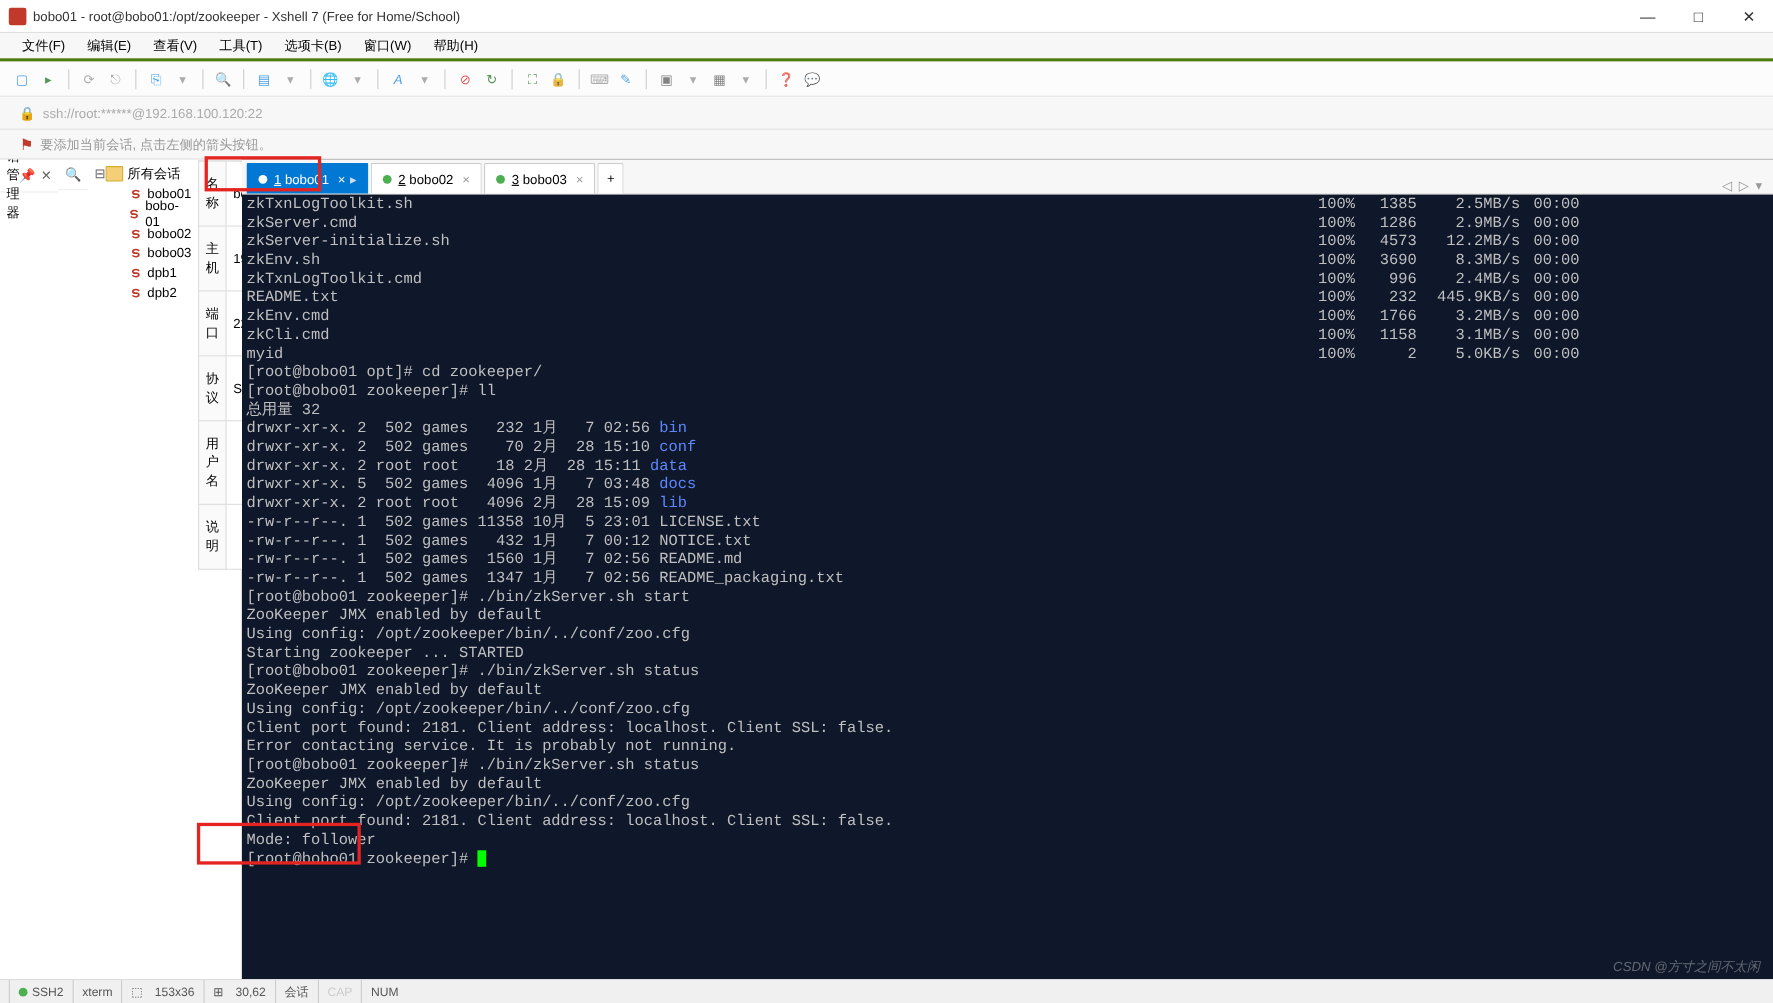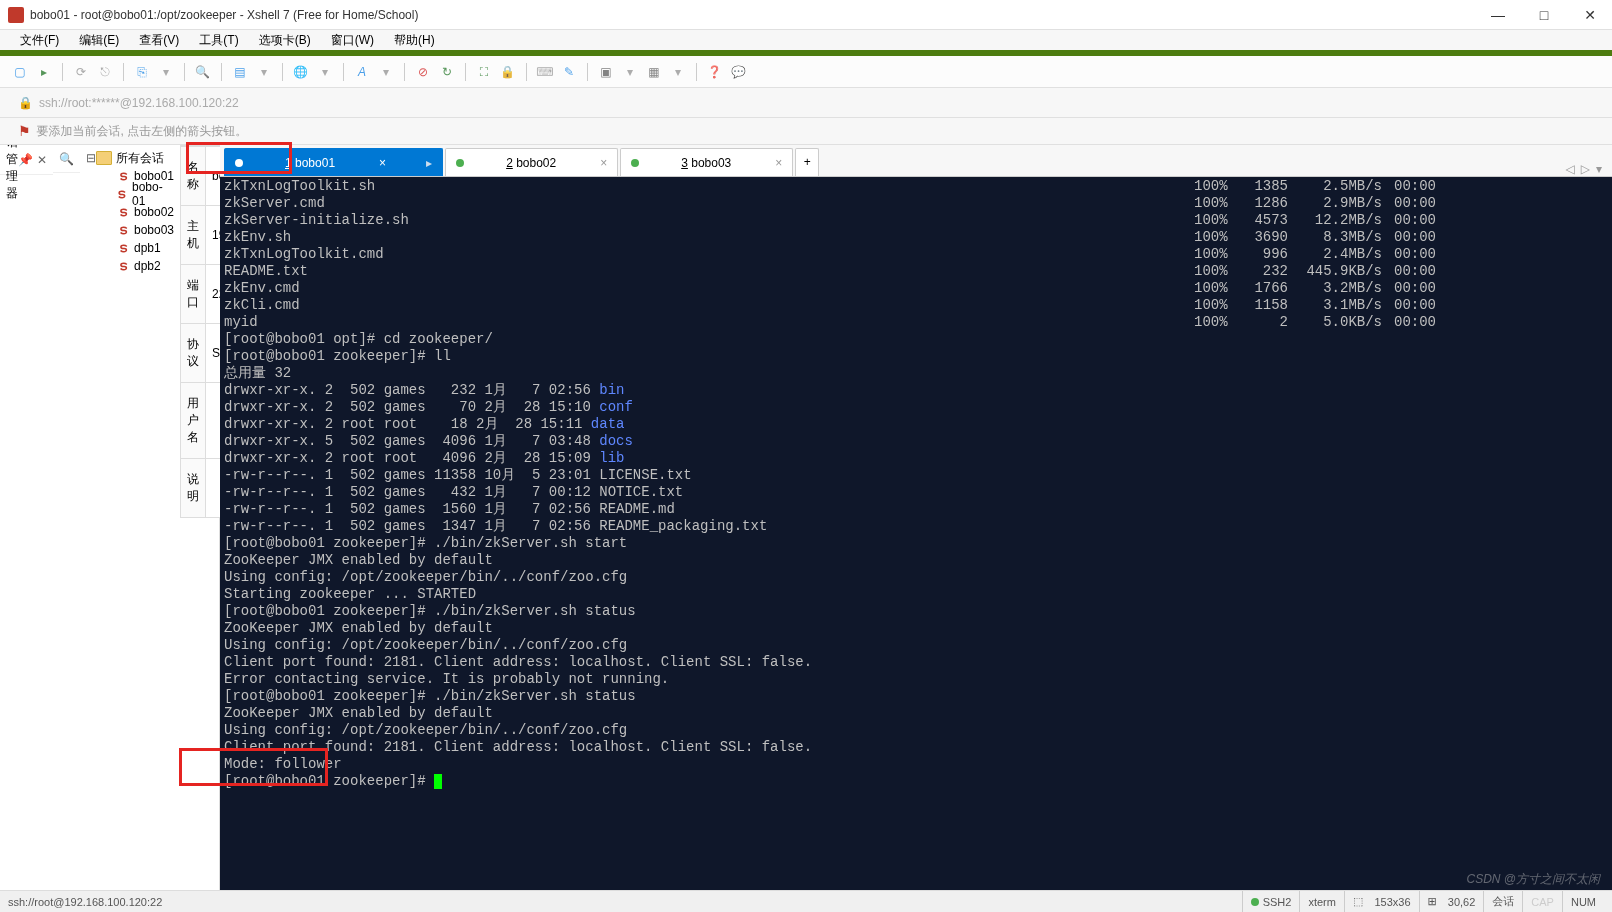--- a/index.html
+++ b/index.html
@@ -2,21 +2,21 @@
 <html><head>
 <meta charset="utf-8">
 <style>
 * { box-sizing: border-box; margin: 0; padding: 0; }
 body { font-family: "Microsoft YaHei", "Segoe UI", sans-serif; font-size: 12px; background: #f0f0f0; overflow: hidden; width: 1612px; height: 912px; position: relative; }
 .titlebar { height: 30px; background: #fff; display: flex; align-items: center; padding: 0 8px; border-bottom: 1px solid #e0e0e0; }
 .titlebar .app-icon { width: 16px; height: 16px; background: #c0392b; border-radius: 2px; margin-right: 6px; }
 .titlebar .title { flex: 1; color: #333; }
 .titlebar .win-btns { display: flex; gap: 18px; }
 .titlebar .win-btn { width: 28px; text-align: center; color: #333; font-size: 14px; cursor: pointer; }
-.menubar { height: 26px; background: #f7f7f7; display: flex; align-items: center; padding: 0 10px; border-bottom: 6px solid #4d7c0f; }
+.menubar { height: 26px; background: #f7f7f7; display: flex; align-items: center; padding: 0 10px; border-bottom: 3px solid #4d7c0f; }
 .menubar .menu-item { padding: 2px 10px; cursor: pointer; }
 .toolbar { height: 32px; background: #fcfcfc; display: flex; align-items: center; padding: 0 10px; border-bottom: 1px solid #e0e0e0; gap: 4px; }
 .tb-btn { width: 20px; height: 20px; display: flex; align-items: center; justify-content: center; cursor: pointer; opacity: 0.8; }
 .tb-sep { width: 1px; height: 18px; background: #ccc; margin: 0 4px; }
 .addressbar { height: 30px; background: #f7f7f7; display: flex; align-items: center; padding: 4px 18px; border-bottom: 1px solid #e0e0e0; }
 .addressbar .lock { color: #d8a43c; margin-right: 6px; }
 .addressbar span.url { color: #aaa; }
 .hintbar { height: 27px; background: #f7f7f7; display: flex; align-items: center; padding: 0 18px; color: #999; border-bottom: 1px solid #e0e0e0; }
 .hintbar .ico { color: #c0392b; margin-right: 6px; font-size: 14px; }
 .main { display: flex; height: calc(912px - 30px - 26px - 32px - 30px - 27px - 22px); overflow: hidden; }
@@ -29,33 +29,33 @@
 .tree .row { display: flex; align-items: center; height: 18px; cursor: pointer; }
 .tree .ind2 { width: 30px; }
 .tree .ico-fold { width: 16px; height: 14px; background: #f4cf77; border: 1px solid #d4af37; border-radius: 1px; margin-right: 4px; }
 .tree .ico-s { width: 14px; height: 14px; display: flex; align-items: center; justify-content: center; color: #c0392b; font-weight: bold; margin-right: 4px; font-size: 13px; }
 .props { border-top: 1px solid #ddd; }
 .props table { width: 100%; border-collapse: collapse; }
 .props td { border: 1px solid #ddd; padding: 12px 6px; height: 22px; background: #fff; }
 .props td:first-child { width: 85px; background: #fafafa; }
 .content { flex: 1; display: flex; flex-direction: column; background: #000; position: relative; }
 .tabs { height: 32px; background: #f7f7f7; display: flex; align-items: flex-end; padding-left: 4px; border-bottom: 1px solid #ccc; }
-.tab { height: 28px; display: flex; align-items: center; padding: 0 10px; border: 1px solid #ccc; border-bottom: none; background: #fff; margin-right: 2px; cursor: pointer; position: relative; border-radius: 2px 2px 0 0; gap: 36px; }
+.tab { height: 28px; display: flex; align-items: center; padding: 0 10px; border: 1px solid #ccc; border-bottom: none; background: #fff; margin-right: 2px; cursor: pointer; position: relative; border-radius: 2px 2px 0 0; }
 .tab.active-hl { background: #0078d4; color: #fff; border-color: #0078d4; }
 .tab .dot { width: 8px; height: 8px; border-radius: 50%; background: #4caf50; margin-right: 6px; }
 .tab.active-hl .dot { background: #fff; }
 .tab .x { margin-left: 8px; color: #999; }
 .tab.active-hl .x { color: #fff; }
 .tab-nav { margin-left: auto; margin-right: 10px; display: flex; gap: 6px; color: #999; }
 .add-tab { width: 24px; text-align: center; border: 1px solid #ccc; border-bottom: none; height: 28px; line-height: 26px; cursor: pointer; background: #fff; border-radius: 2px 2px 0 0; }
 .red-box-tab { position: absolute; border: 3px solid #e52421; top: 142px; left: 186px; width: 106px; height: 32px; pointer-events: none; z-index: 10; }
 .terminal { flex: 1; background: #0f172a; color: #bfbfbf; font-family: "Consolas", "Courier New", monospace; font-size: 14px; line-height: 17px; padding: 1px 4px; white-space: pre; overflow: hidden; }
 .terminal .row { display: flex; }
 .terminal .fn { flex: 0 0 970px; }
-.terminal .pct { flex: 0 0 42px; text-align: left; }
+.terminal .pct { flex: 0 0 42px; text-align: center; }
 .terminal .sz { flex: 0 0 48px; text-align: right; margin-left: 4px; }
 .terminal .sp { flex: 0 0 86px; text-align: right; margin-left: 8px; }
 .terminal .tm { flex: 0 0 60px; margin-left: 12px; }
 .blue { color: #5f87ff; }
 .cursor { display: inline-block; width: 8px; height: 15px; background: #00ff00; vertical-align: middle; }
 .red-box-term { position: absolute; border: 3px solid #e52421; left: 179px; width: 149px; height: 38px; top: 748px; pointer-events: none; z-index: 10; }
 .statusbar { height: 22px; background: #f0f0f0; border-top: 1px solid #ddd; display: flex; align-items: center; padding: 0 8px; font-size: 11px; color: #555; }
 .statusbar .left { flex: 1; }
 .statusbar .cell { padding: 0 8px; border-left: 1px solid #ccc; height: 100%; display: flex; align-items: center; gap: 4px; }
 .statusbar .dot-g { width: 8px; height: 8px; border-radius: 50%; background: #4caf50; }
@@ -247,21 +247,20 @@
     <div class="terminal" id="terminal"><div class="row"><span class="fn">zkTxnLogToolkit.sh</span><span class="pct">100%</span><span class="sz">1385</span><span class="sp">2.5MB/s</span><span class="tm">00:00</span></div><div class="row"><span class="fn">zkServer.cmd</span><span class="pct">100%</span><span class="sz">1286</span><span class="sp">2.9MB/s</span><span class="tm">00:00</span></div><div class="row"><span class="fn">zkServer-initialize.sh</span><span class="pct">100%</span><span class="sz">4573</span><span class="sp">12.2MB/s</span><span class="tm">00:00</span></div><div class="row"><span class="fn">zkEnv.sh</span><span class="pct">100%</span><span class="sz">3690</span><span class="sp">8.3MB/s</span><span class="tm">00:00</span></div><div class="row"><span class="fn">zkTxnLogToolkit.cmd</span><span class="pct">100%</span><span class="sz">996</span><span class="sp">2.4MB/s</span><span class="tm">00:00</span></div><div class="row"><span class="fn">README.txt</span><span class="pct">100%</span><span class="sz">232</span><span class="sp">445.9KB/s</span><span class="tm">00:00</span></div><div class="row"><span class="fn">zkEnv.cmd</span><span class="pct">100%</span><span class="sz">1766</span><span class="sp">3.2MB/s</span><span class="tm">00:00</span></div><div class="row"><span class="fn">zkCli.cmd</span><span class="pct">100%</span><span class="sz">1158</span><span class="sp">3.1MB/s</span><span class="tm">00:00</span></div><div class="row"><span class="fn">myid</span><span class="pct">100%</span><span class="sz">2</span><span class="sp">5.0KB/s</span><span class="tm">00:00</span></div><div>[root@bobo01 opt]# cd zookeeper/</div><div>[root@bobo01 zookeeper]# ll</div><div>总用量 32</div><div>drwxr-xr-x. 2  502 games   232 1月   7 02:56 <span class="blue">bin</span></div><div>drwxr-xr-x. 2  502 games    70 2月  28 15:10 <span class="blue">conf</span></div><div>drwxr-xr-x. 2 root root    18 2月  28 15:11 <span class="blue">data</span></div><div>drwxr-xr-x. 5  502 games  4096 1月   7 03:48 <span class="blue">docs</span></div><div>drwxr-xr-x. 2 root root   4096 2月  28 15:09 <span class="blue">lib</span></div><div>-rw-r--r--. 1  502 games 11358 10月  5 23:01 LICENSE.txt</div><div>-rw-r--r--. 1  502 games   432 1月   7 00:12 NOTICE.txt</div><div>-rw-r--r--. 1  502 games  1560 1月   7 02:56 README.md</div><div>-rw-r--r--. 1  502 games  1347 1月   7 02:56 README_packaging.txt</div><div>[root@bobo01 zookeeper]# ./bin/zkServer.sh start</div><div>ZooKeeper JMX enabled by default</div><div>Using config: /opt/zookeeper/bin/../conf/zoo.cfg</div><div>Starting zookeeper ... STARTED</div><div>[root@bobo01 zookeeper]# ./bin/zkServer.sh status</div><div>ZooKeeper JMX enabled by default</div><div>Using config: /opt/zookeeper/bin/../conf/zoo.cfg</div><div>Client port found: 2181. Client address: localhost. Client SSL: false.</div><div>Error contacting service. It is probably not running.</div><div>[root@bobo01 zookeeper]# ./bin/zkServer.sh status</div><div>ZooKeeper JMX enabled by default</div><div>Using config: /opt/zookeeper/bin/../conf/zoo.cfg</div><div>Client port found: 2181. Client address: localhost. Client SSL: false.</div><div>Mode: follower</div><div>[root@bobo01 zookeeper]# <span class="cursor"></span></div></div>
   </div>
 </div>
 
 <div class="red-box-tab"></div>
 <div class="red-box-term"></div>
 
 <div class="watermark">CSDN @方寸之间不太闲</div>
 
 <div class="statusbar">
-  <div class="left">ssh://root@192.168.100.120:22</div>
   <div class="cell">
       <span class="dot-g"></span>
       <span>SSH2</span>
     </div>
   <div class="cell">xterm</div>
   <div class="cell"><span>⬚</span>&nbsp;<span>153x36</span></div>
   <div class="cell"><span>⊞</span>&nbsp;<span>30,62</span></div>
   <div class="cell">会话</div>
   <div class="cell" style="color:#ccc">CAP</div>
   <div class="cell">NUM</div>

